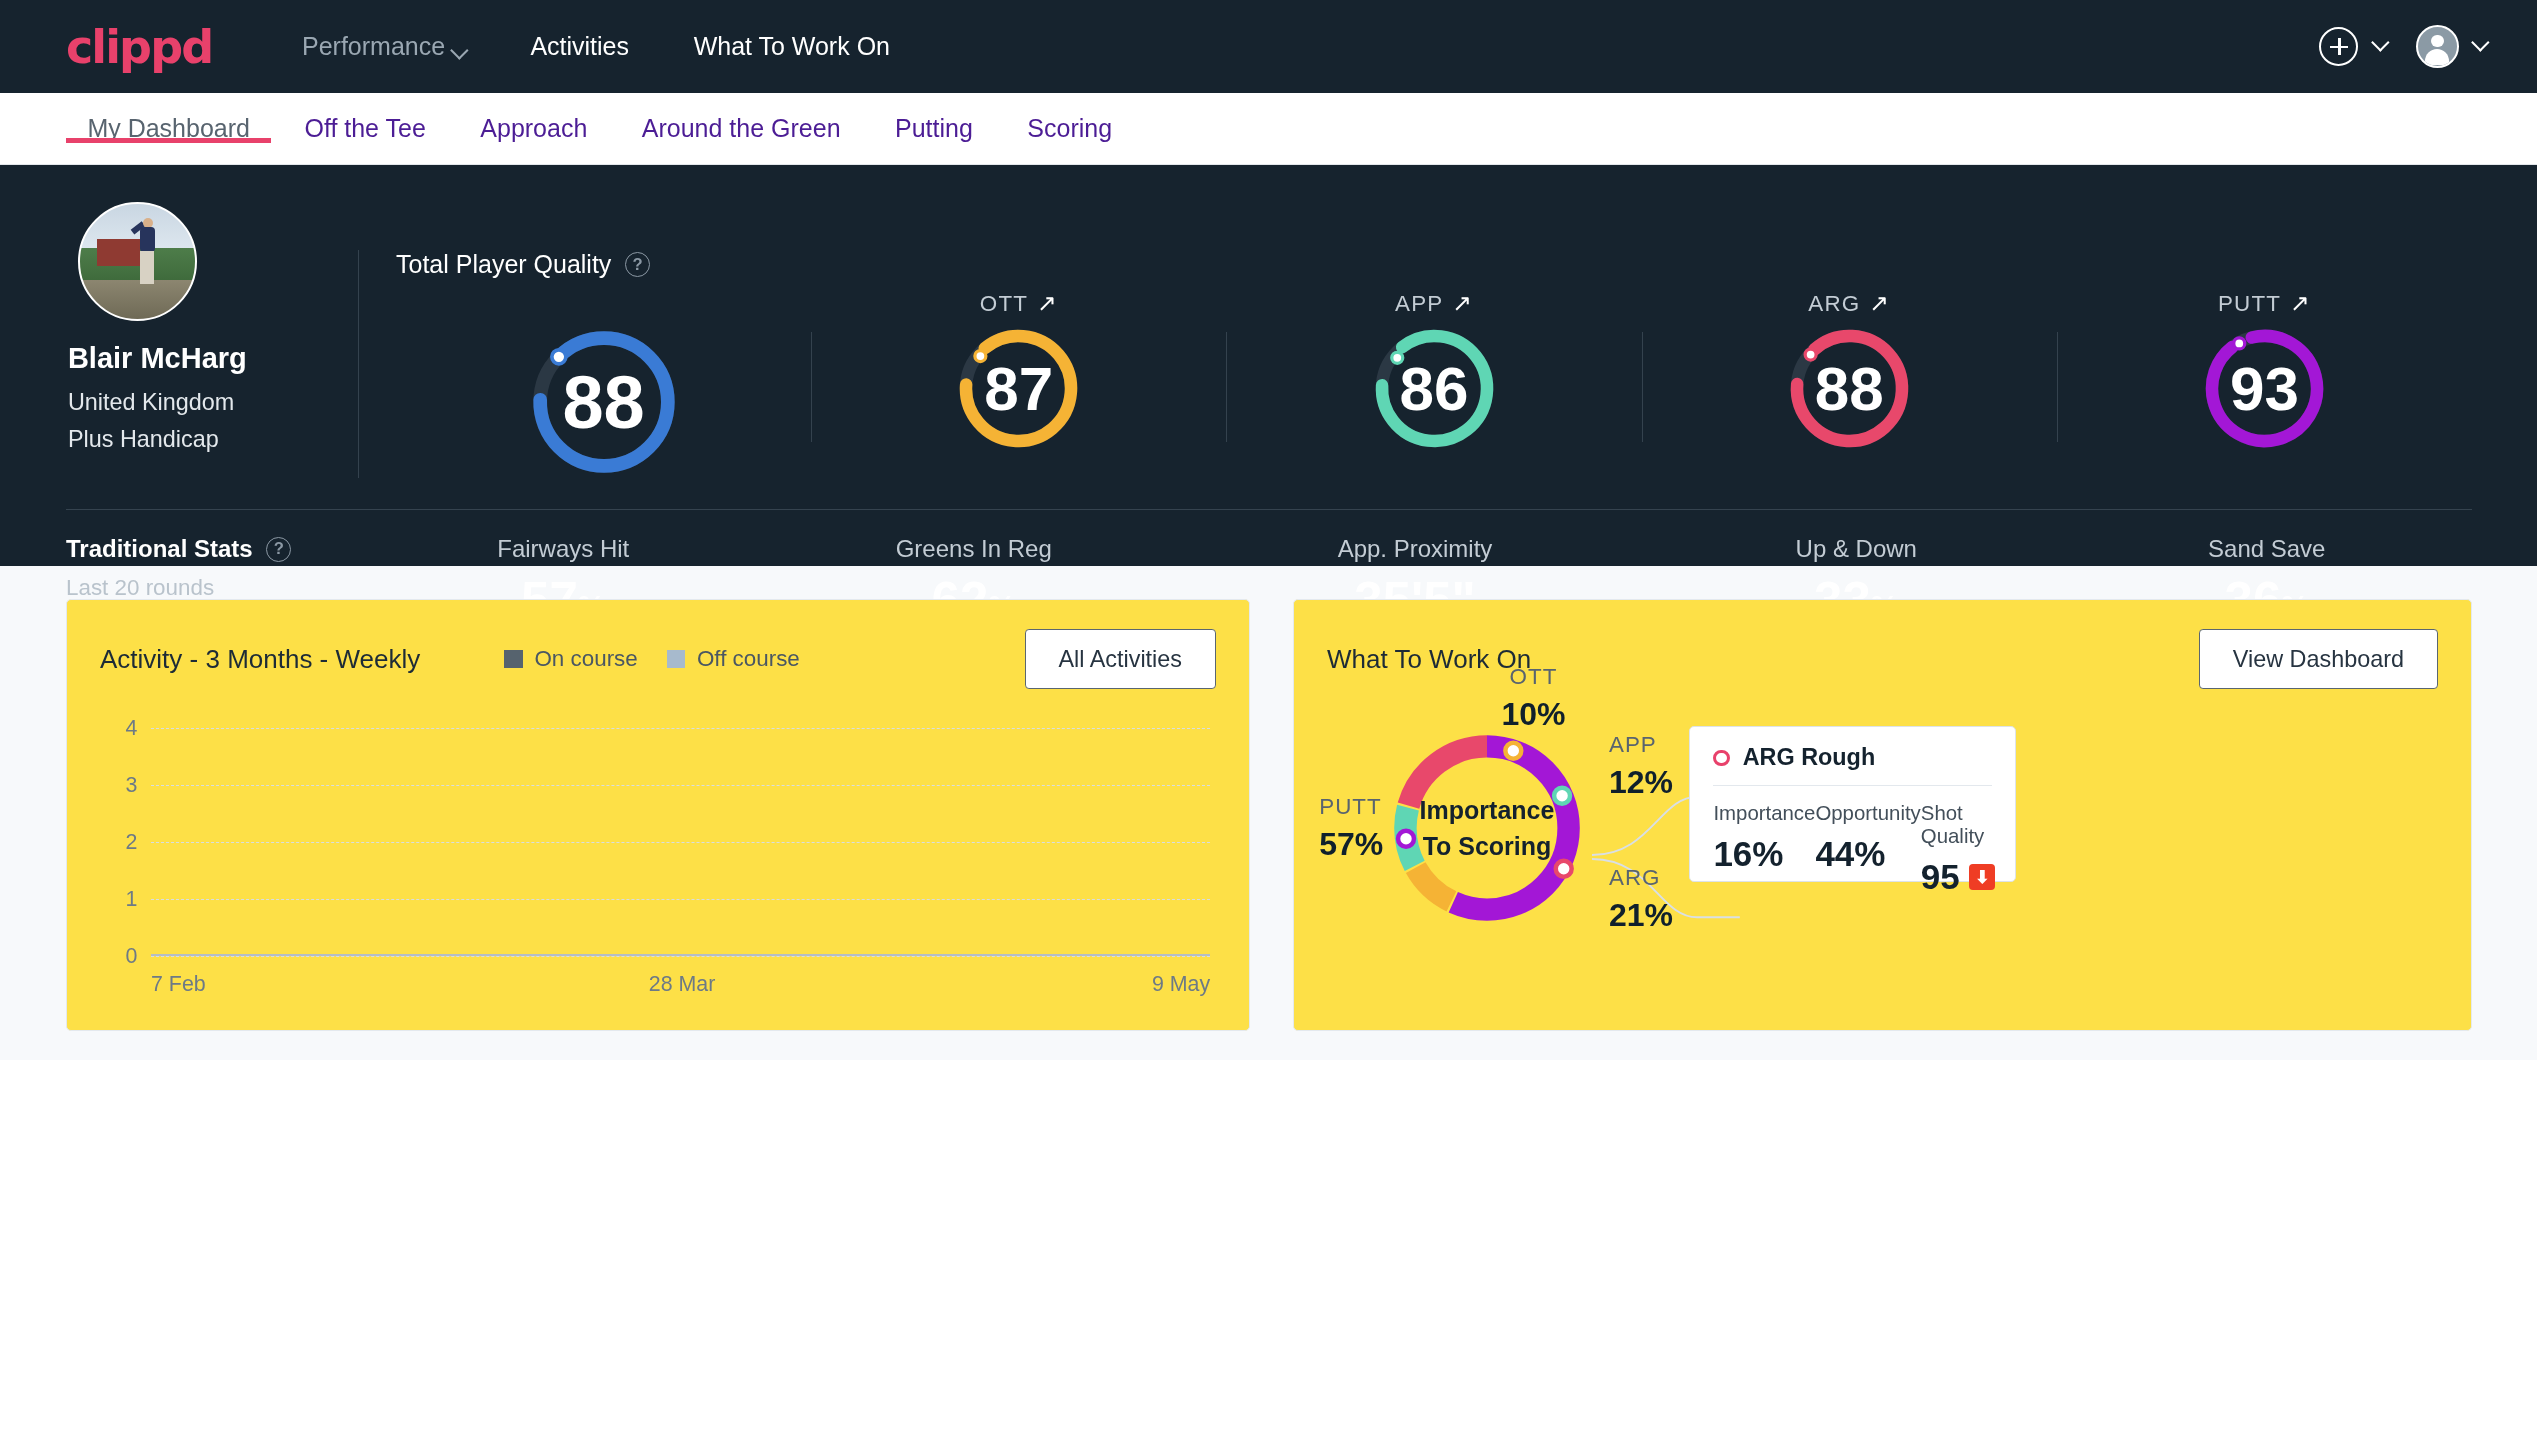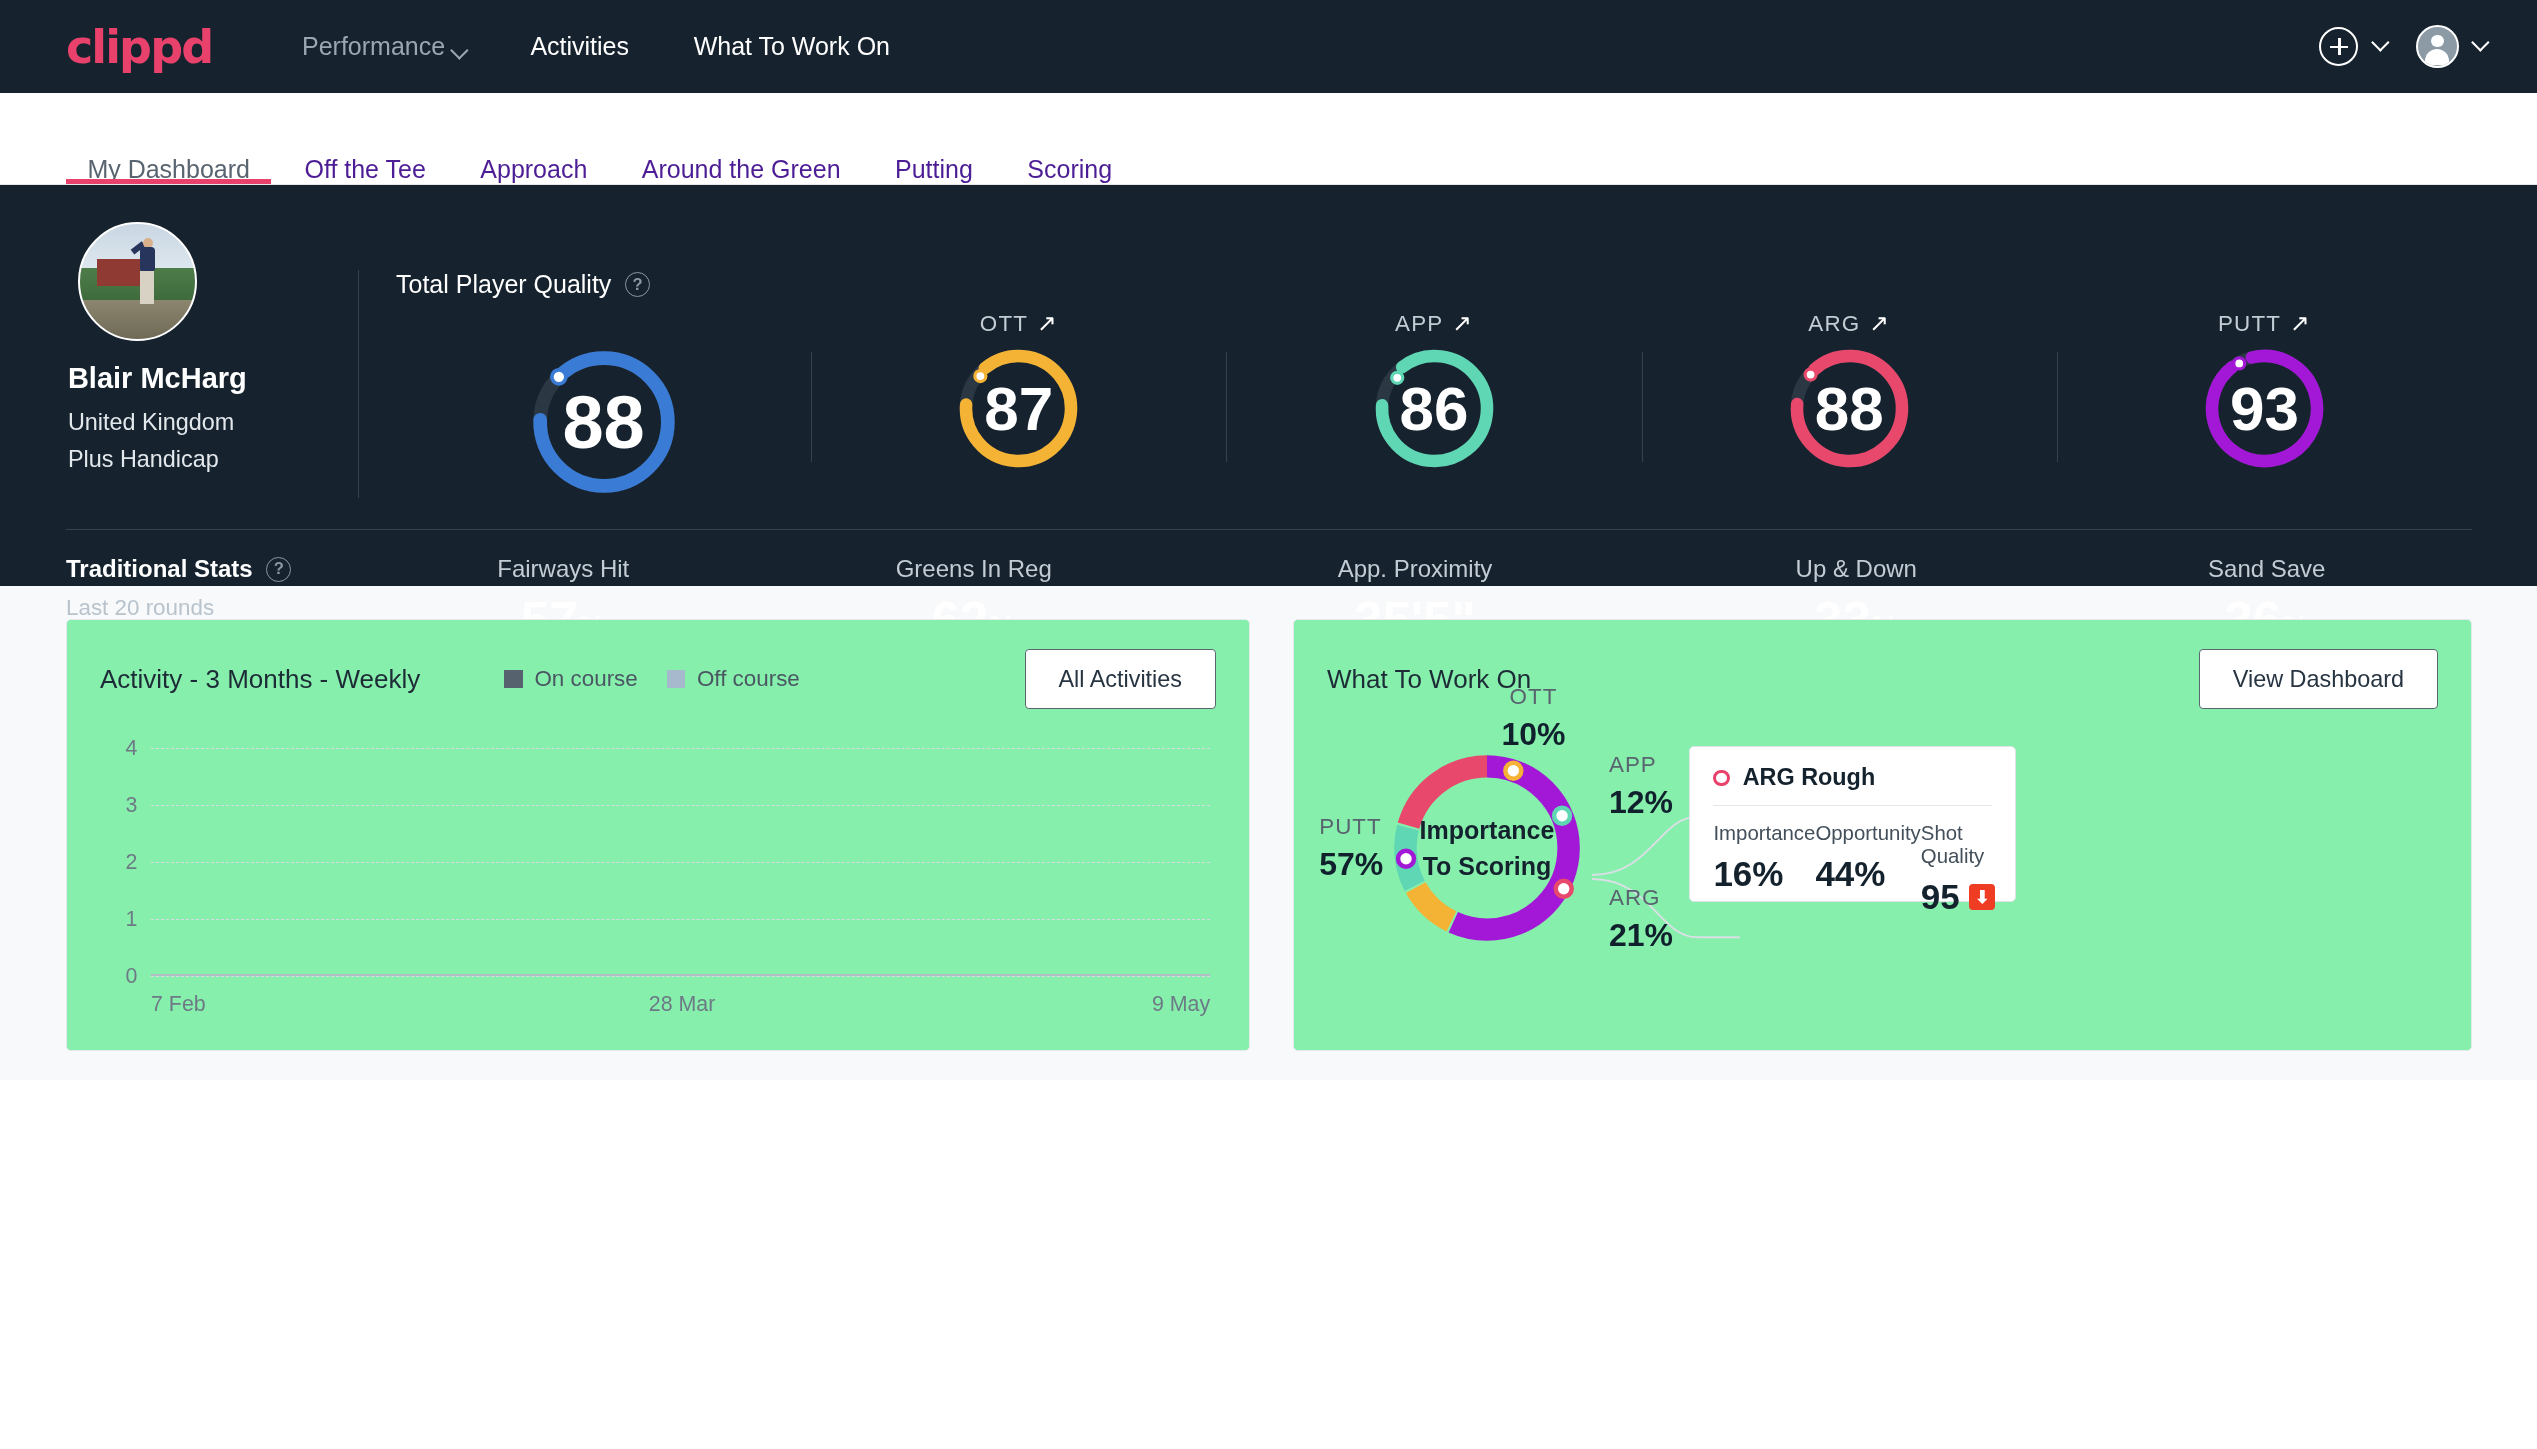--- a/index.html
+++ b/index.html
@@ -53,22 +53,22 @@
     content: ''; position: absolute; top: 7.8px;
     width: 12.7px; height: 12.7px; border-radius: 50%; background: #fff;
   }
   .avatar-circle::after {
     content: ''; position: absolute; bottom: 1px;
     width: 24px; height: 15.6px; border-radius: 12.7px 12.7px 0 0; background: #fff;
   }
 
   
   .tabbar {
-    height: 92px; background: #ffffff;
-    display: flex; align-items: flex-end; padding-left: 66px;
+    height: 72px; background: #ffffff;
+    display: flex; align-items: center; padding-left: 66px;
     border-bottom: 1px solid #e2e6ea;
   }
   .tab {
     display: flex; align-items: center; padding: 0 21.4px;
     font-size: 25px; color: #4c1d95; cursor: pointer;
     position: relative; margin-right: 11.7px;
   }
   .tab.active { color: #58646f; }
   .tab.active::after {
     content: ''; position: absolute; left: 0; right: 0; bottom: 0;
@@ -167,21 +167,21 @@
   .trad-k { font-size: 24px; color: #c3ccd4; font-weight: 300; margin-bottom: 11.7px; }
   .trad-v { font-size: 51px; font-weight: bold; color: #ffffff; line-height: 1; }
   .trad-v .unit { font-size: 31px; font-weight: bold; }
 
   
   .lower {
     background: #f7f9fb; padding: 33px 66px 29px 66px;
     height: 494px; display: flex; gap: 43px;
   }
   .card {
-    background: #86efac; border: 1px solid #e4e9ee; border-radius: 4.9px;
+    background: #fde047; border: 1px solid #e4e9ee; border-radius: 4.9px;
     padding: 29px 33px 21.4px 33px; display: flex; flex-direction: column;
   }
   .card-activity { width: 1184px; flex-shrink: 0; }
   .card-wtwo { flex: 1; }
   .card-head { display: flex; align-items: center; margin-bottom: 11.7px; }
   .card-title { font-size: 26px; color: #1d2b36; }
   .legend { display: flex; align-items: center; gap: 29px; margin-left: 84px; }
   .legend-item { display: flex; align-items: center; gap: 11.7px; font-size: 22.4px; color: #4a5763; }
   .swatch { width: 18.5px; height: 18.5px; }
   .btn-outline {

